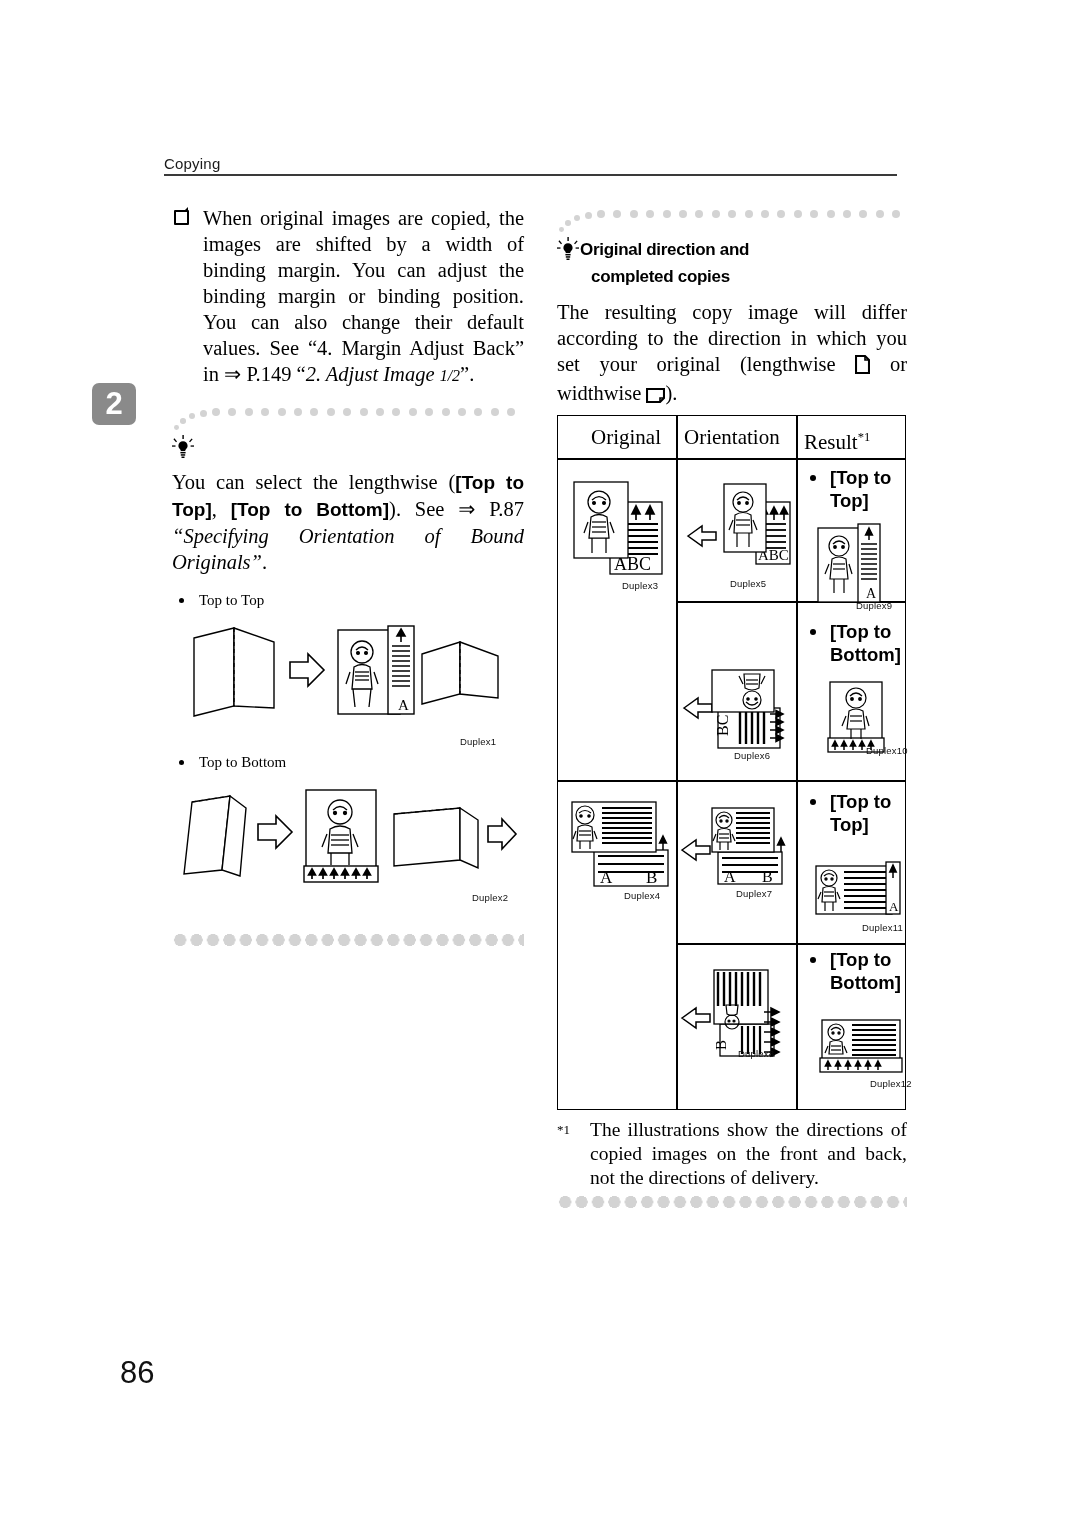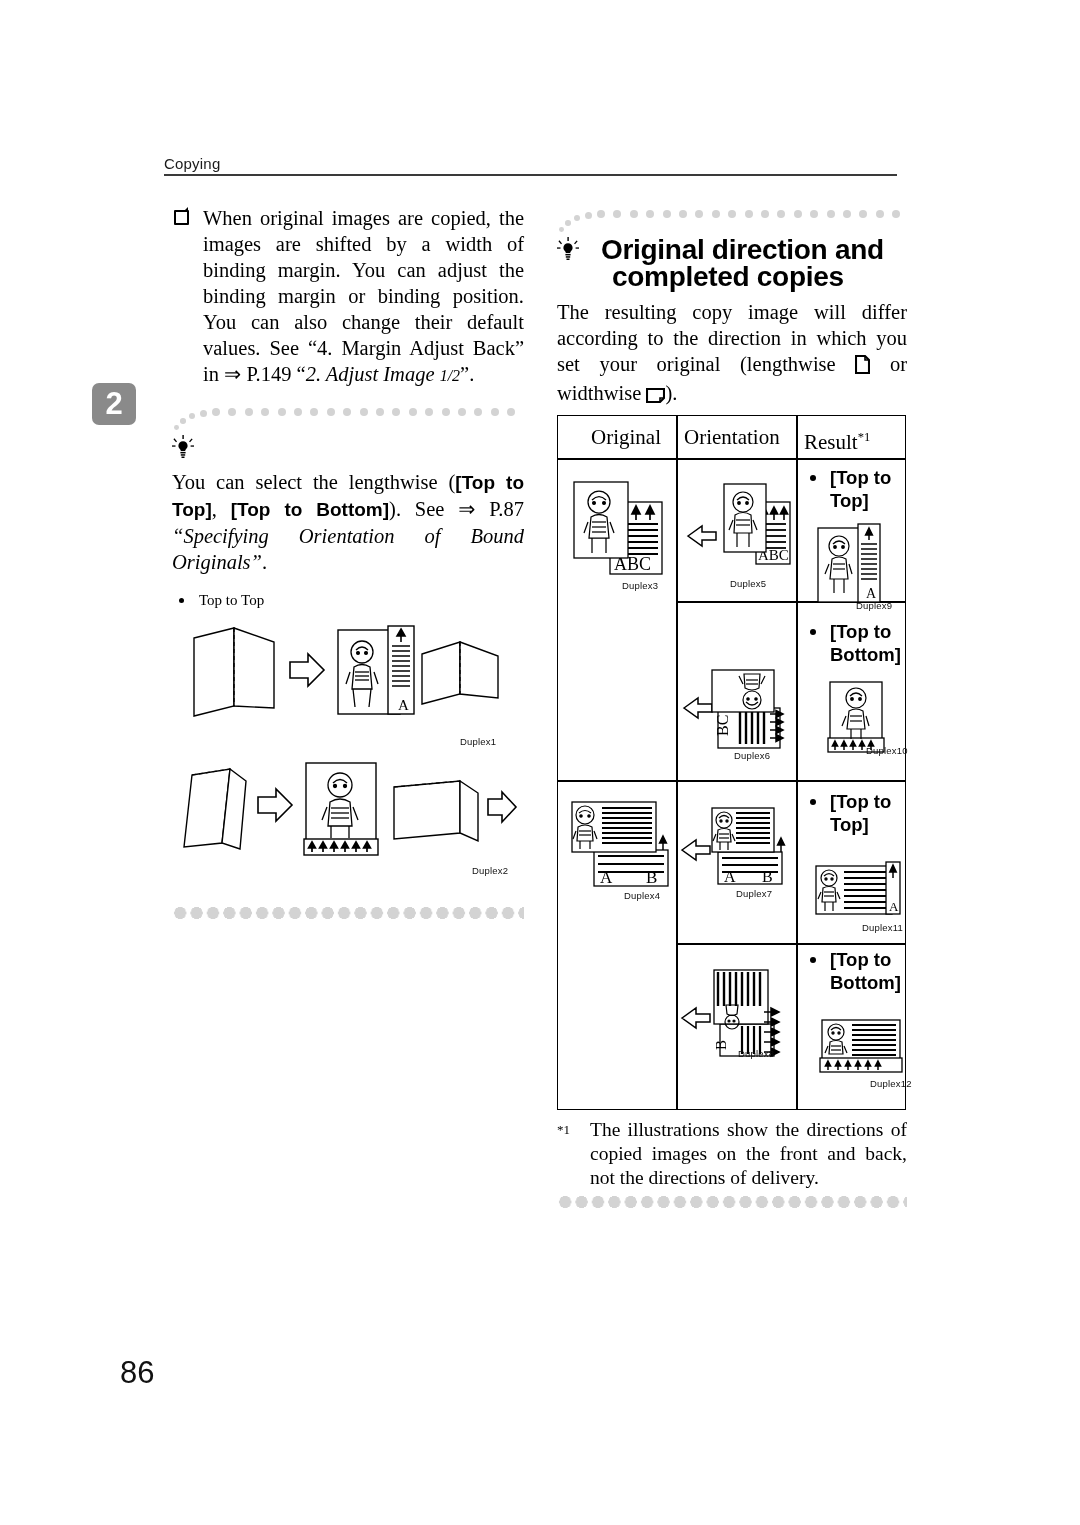--- a/index.html
+++ b/index.html
@@ -121,25 +121,24 @@
     border-radius: 50%;
     background: #d3d3d3;
   }
 
   
   .tip-head {
     display: flex;
     align-items: flex-start;
     font-family: "Liberation Sans", sans-serif;
     font-weight: bold;
-    font-size: 28px;
+    font-size: 17px;
     line-height: 27px;
     letter-spacing: -0.3px;
     margin: 3px 0 9px 0;
-    gap: 21px;
   }
   .bulb {
     flex: 0 0 auto;
     width: 22px;
     height: 26px;
     margin-right: 1px;
     position: relative;
     top: 1px;
   }
 
@@ -371,20 +370,26 @@
 
       <g fill="#fff" stroke="#000" stroke-width="1.4">
         <path d="M250 34 L288 22 L288 74 L250 84 Z"></path>
         <path d="M288 22 L326 36 L326 78 L288 74 Z"></path>
       </g>
       <line x1="288" y1="22" x2="288" y2="74" stroke="#000" stroke-width="1.2" stroke-dasharray="4 3"></line>
     </svg>
     <span class="cap" style="left:288px; top:116px;">Duplex1</span>
   </div>
 
+  <div class="blist" style="margin-top:-6px;">
+    <div class="bitem">
+      <span class="dot"></span>
+      <span>Top to Bottom</span>
+    </div>
+  </div>
 
   <div class="illus" style="height:130px;">
     <svg viewBox="0 0 352 115" width="352" height="115">
 
       <g fill="#fff" stroke="#000" stroke-width="1.4">
         <path d="M20 20 L58 14 L50 88 L12 92 Z"></path>
         <path d="M58 14 L74 26 L68 94 L50 88 Z"></path>
       </g>
       <line x1="20" y1="20" x2="58" y2="14" stroke="#000" stroke-width="1.2" stroke-dasharray="4 3"></line>
 

